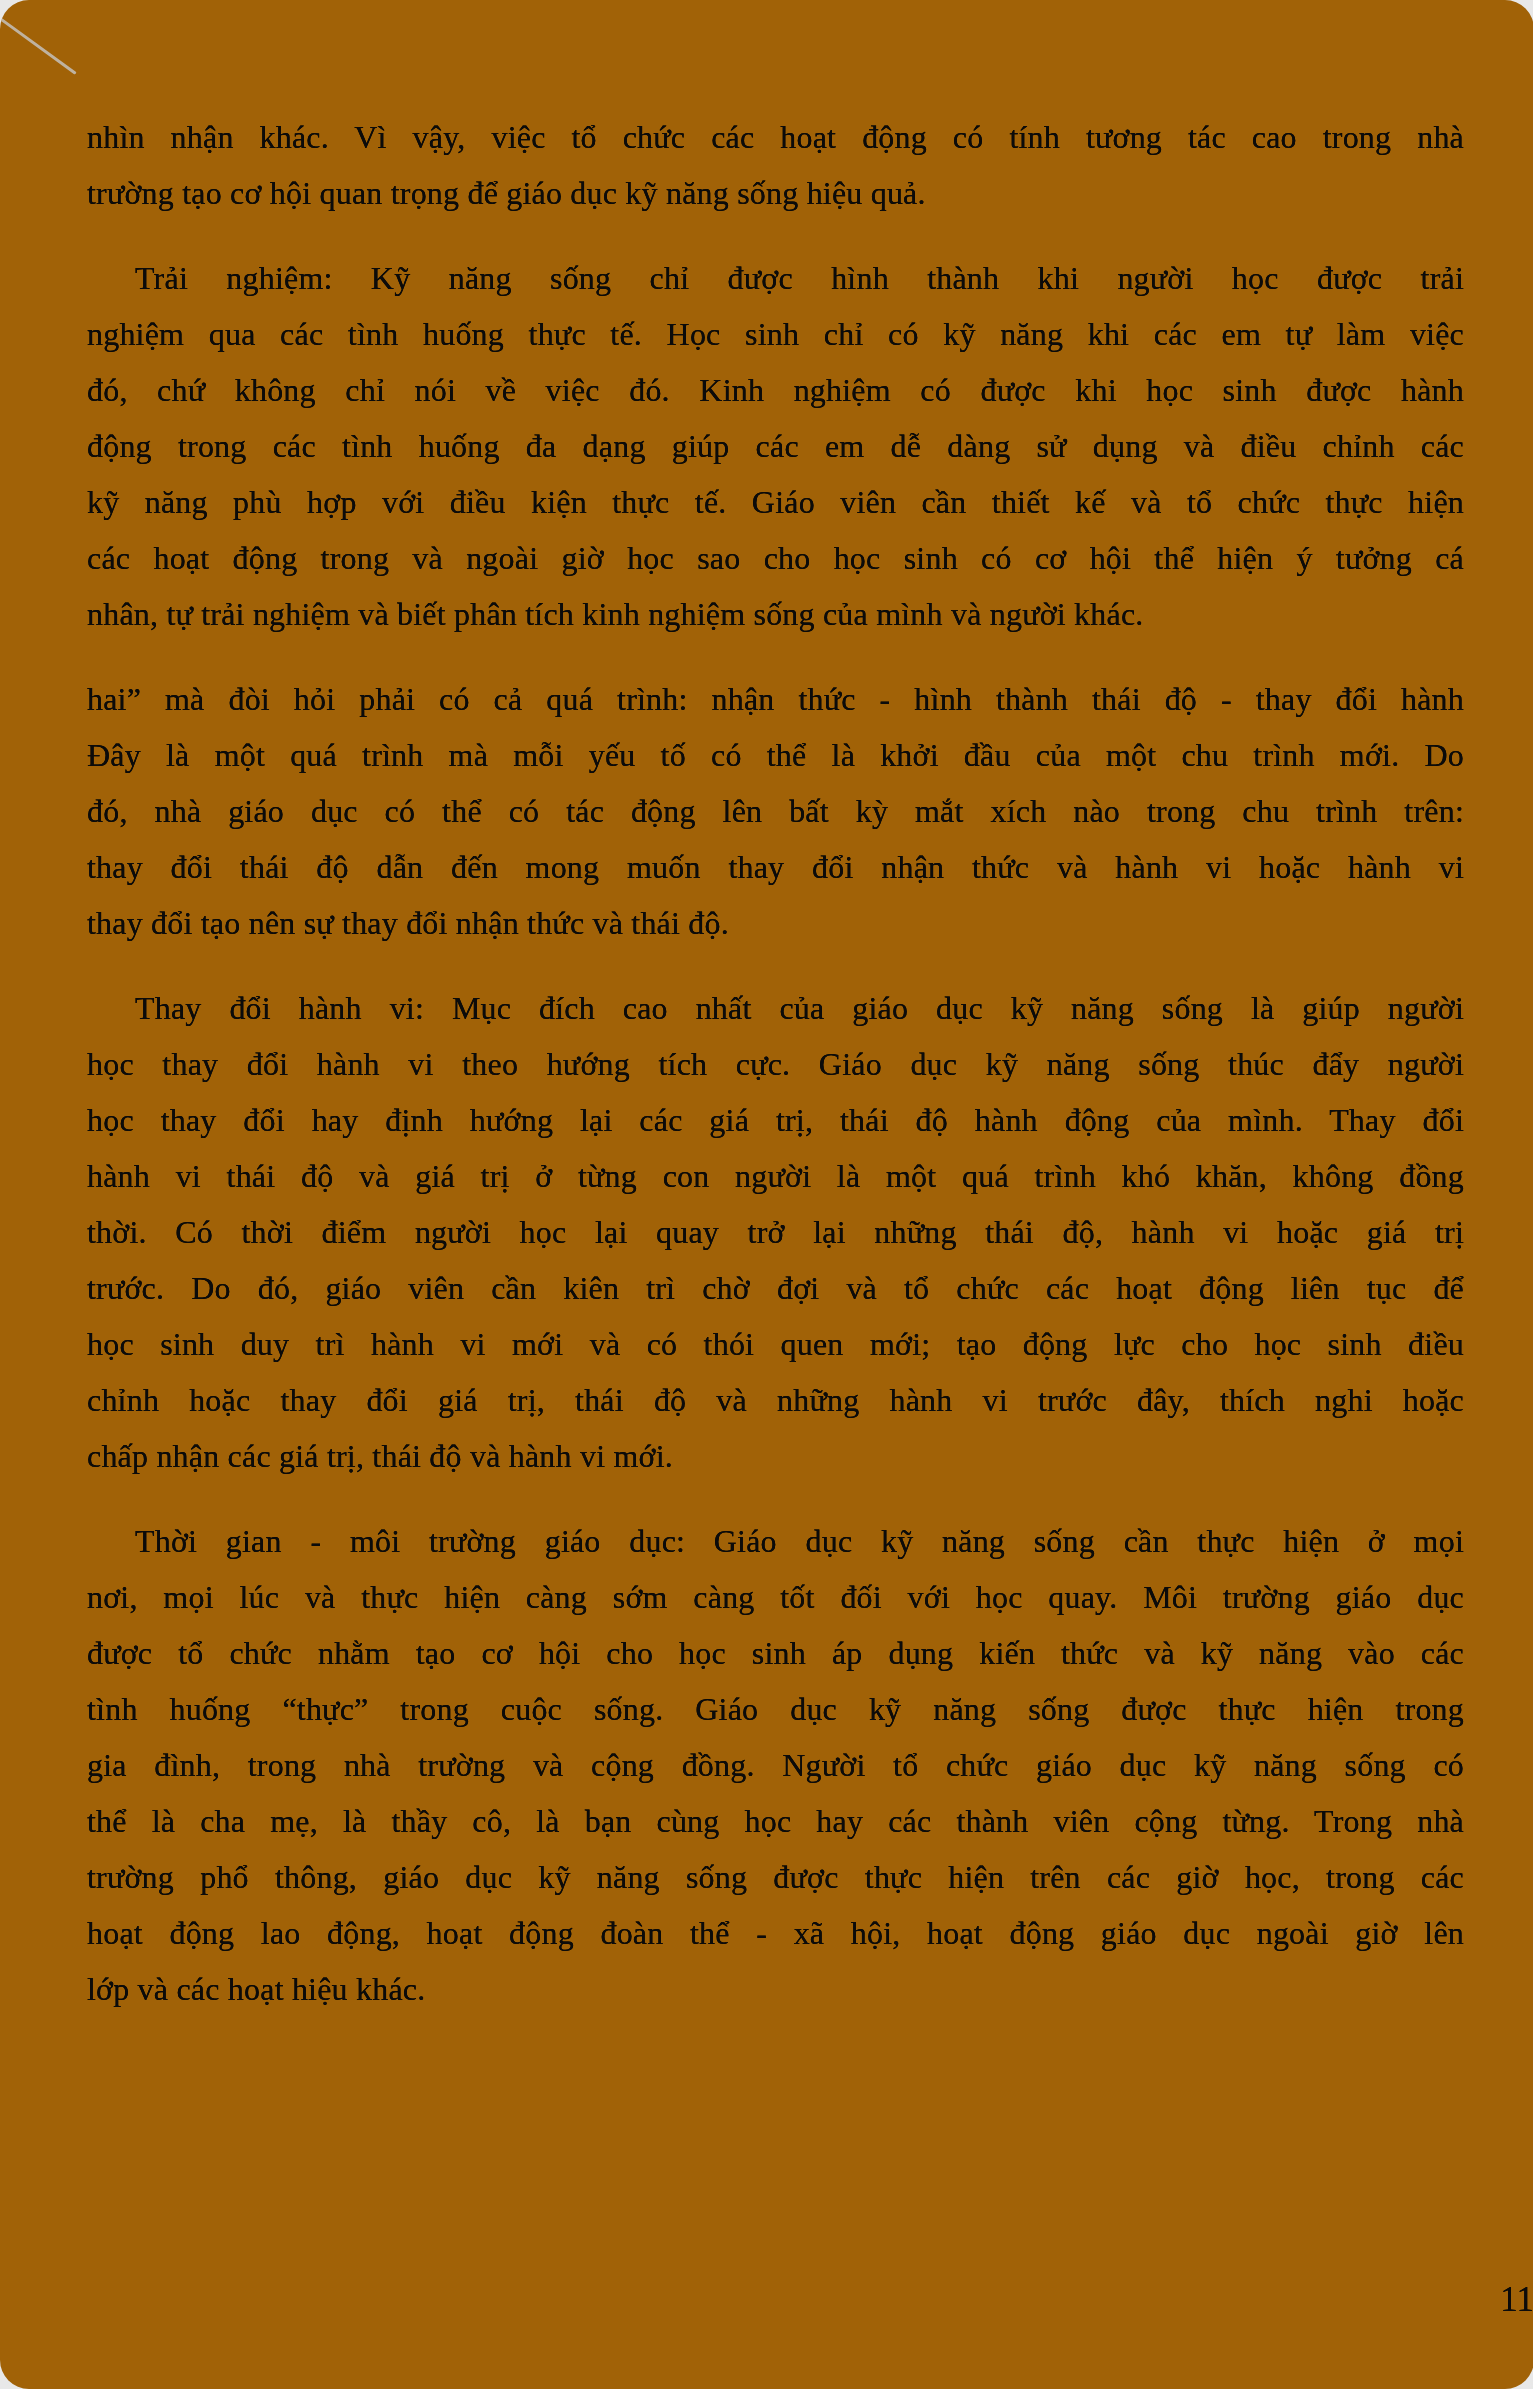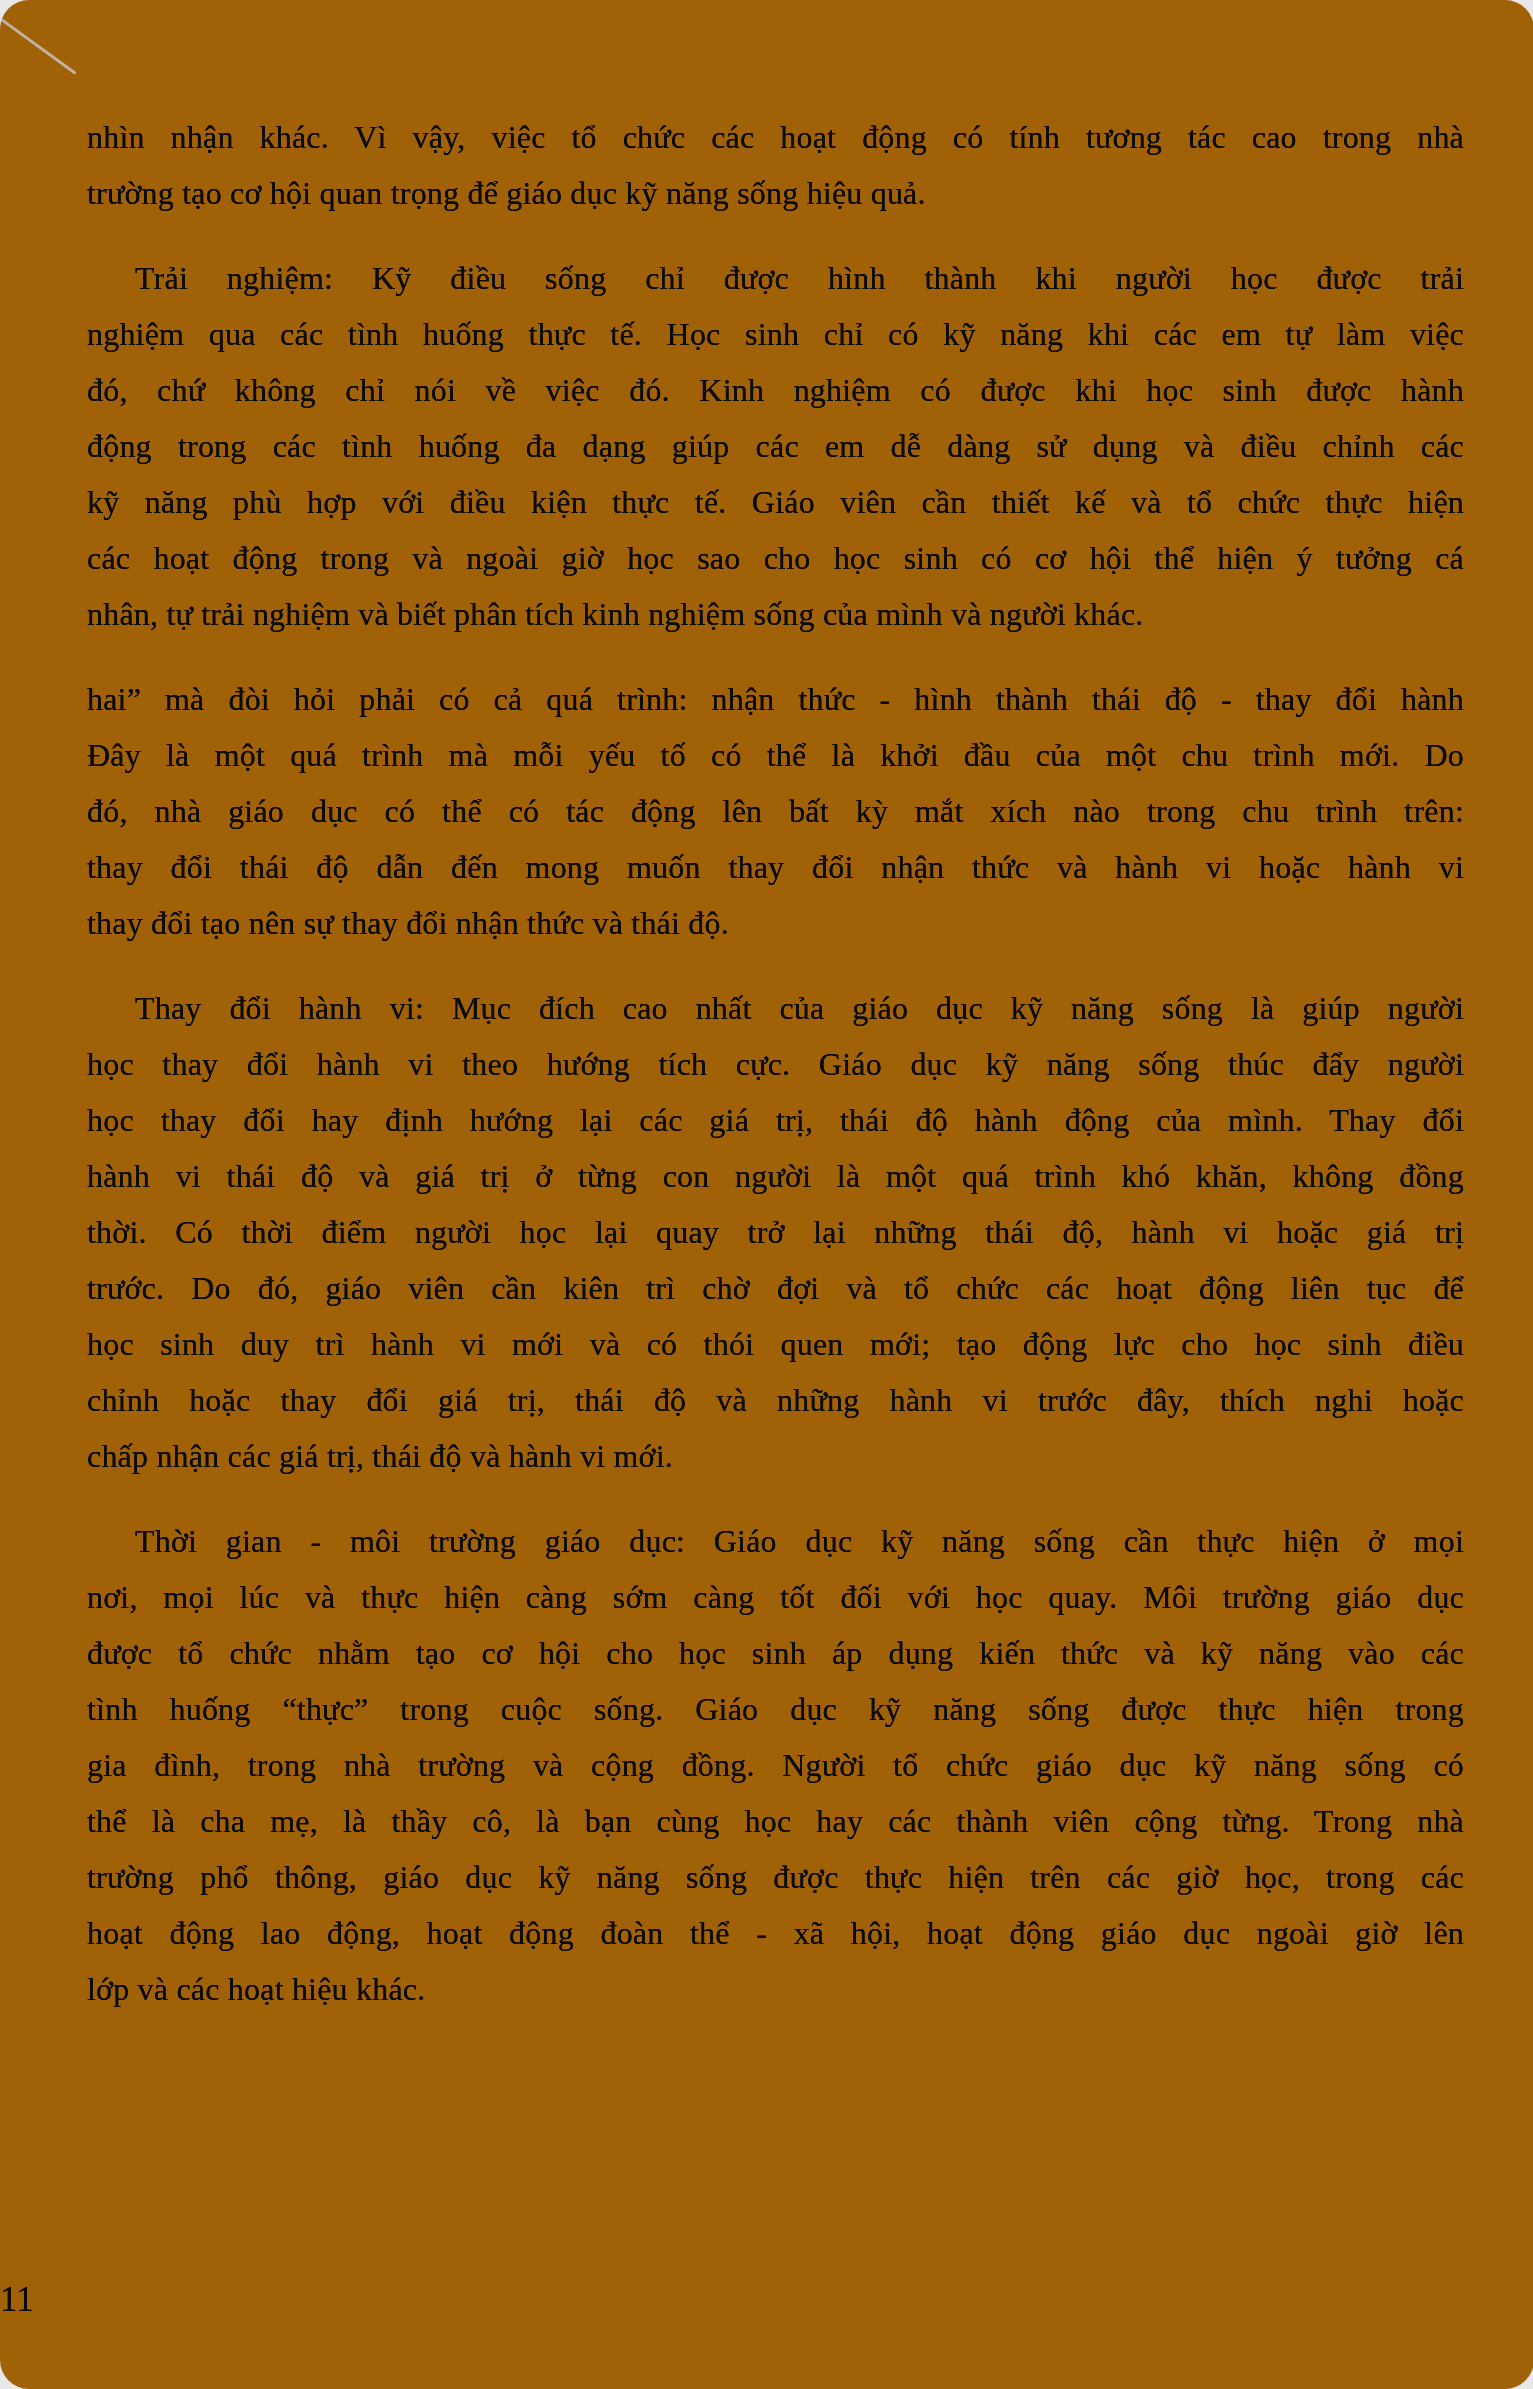--- a/index.html
+++ b/index.html
@@ -55,38 +55,38 @@
     text-align-last: justify;
   }
   .line.first {
     text-indent: 48px;
   }
   .page-number {
     position: absolute;
     top: 2279px;
     left: 0;
     width: 100%;
-    text-align: left;
+    text-align: right;
     font-size: 35px;
     line-height: 41px;
     text-shadow: 0 0 0.6px #000;
   }
 </style>
 </head>
 <body>
 
 <div class="page">
   <div class="scan-mark"></div>
   <div class="text-block">
       <div class="para">
         <div class="line just">nhìn nhận khác. Vì vậy, việc tổ chức các hoạt động có tính tương tác cao trong nhà</div>
         <div class="line">trường tạo cơ hội quan trọng để giáo dục kỹ năng sống hiệu quả.</div>
       </div>
       <div class="para">
-        <div class="line just first">Trải nghiệm: Kỹ điều sống chỉ được hình thành khi người học được trải</div>
+        <div class="line just first">Trải nghiệm: Kỹ năng sống chỉ được hình thành khi người học được trải</div>
         <div class="line just">nghiệm qua các tình huống thực tế. Học sinh chỉ có kỹ năng khi các em tự làm việc</div>
         <div class="line just">đó, chứ không chỉ nói về việc đó. Kinh nghiệm có được khi học sinh được hành</div>
         <div class="line just">động trong các tình huống đa dạng giúp các em dễ dàng sử dụng và điều chỉnh các</div>
         <div class="line just">kỹ năng phù hợp với điều kiện thực tế. Giáo viên cần thiết kế và tổ chức thực hiện</div>
         <div class="line just">các hoạt động trong và ngoài giờ học sao cho học sinh có cơ hội thể hiện ý tưởng cá</div>
         <div class="line">nhân, tự trải nghiệm và biết phân tích kinh nghiệm sống của mình và người khác.</div>
       </div>
       <div class="para">
         <div class="line just">hai” mà đòi hỏi phải có cả quá trình: nhận thức - hình thành thái độ - thay đổi hành</div>
         <div class="line just">Đây là một quá trình mà mỗi yếu tố có thể là khởi đầu của một chu trình mới. Do</div>

